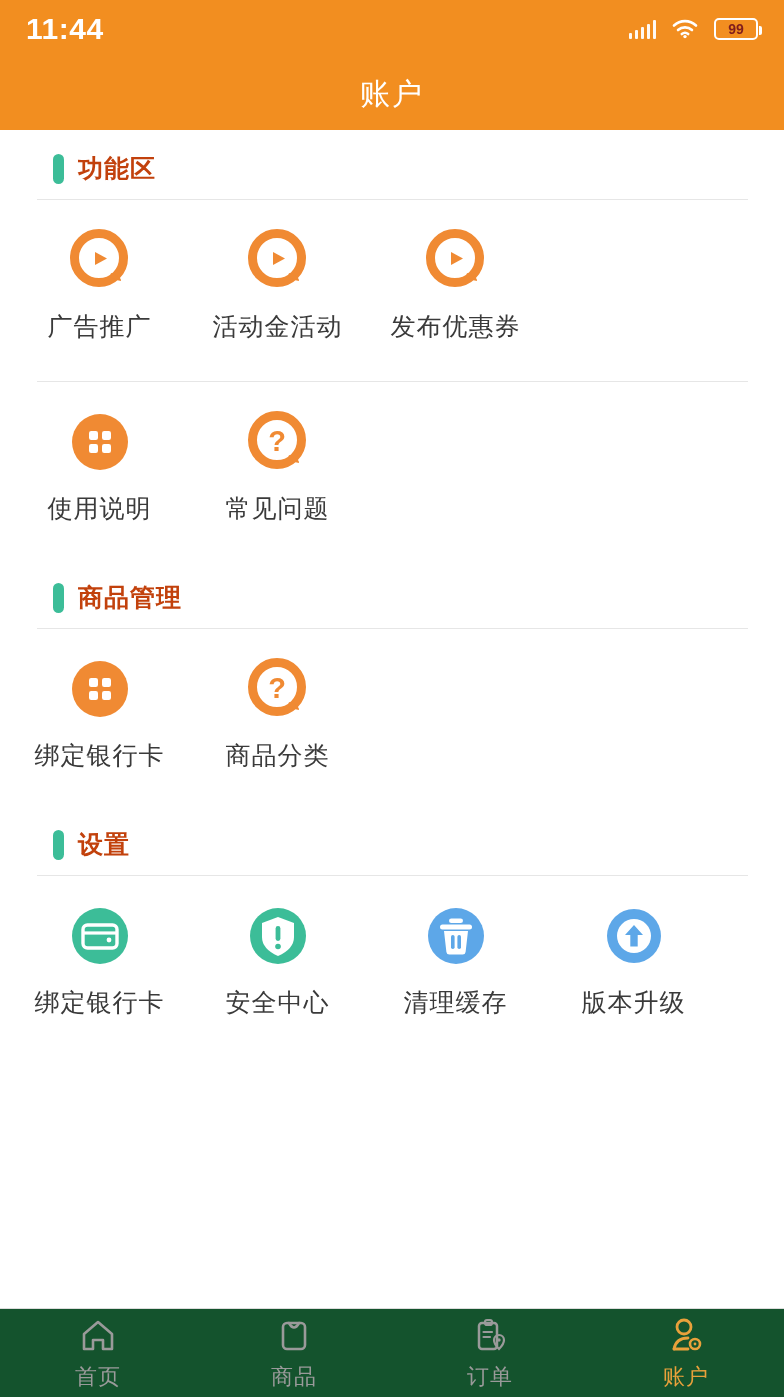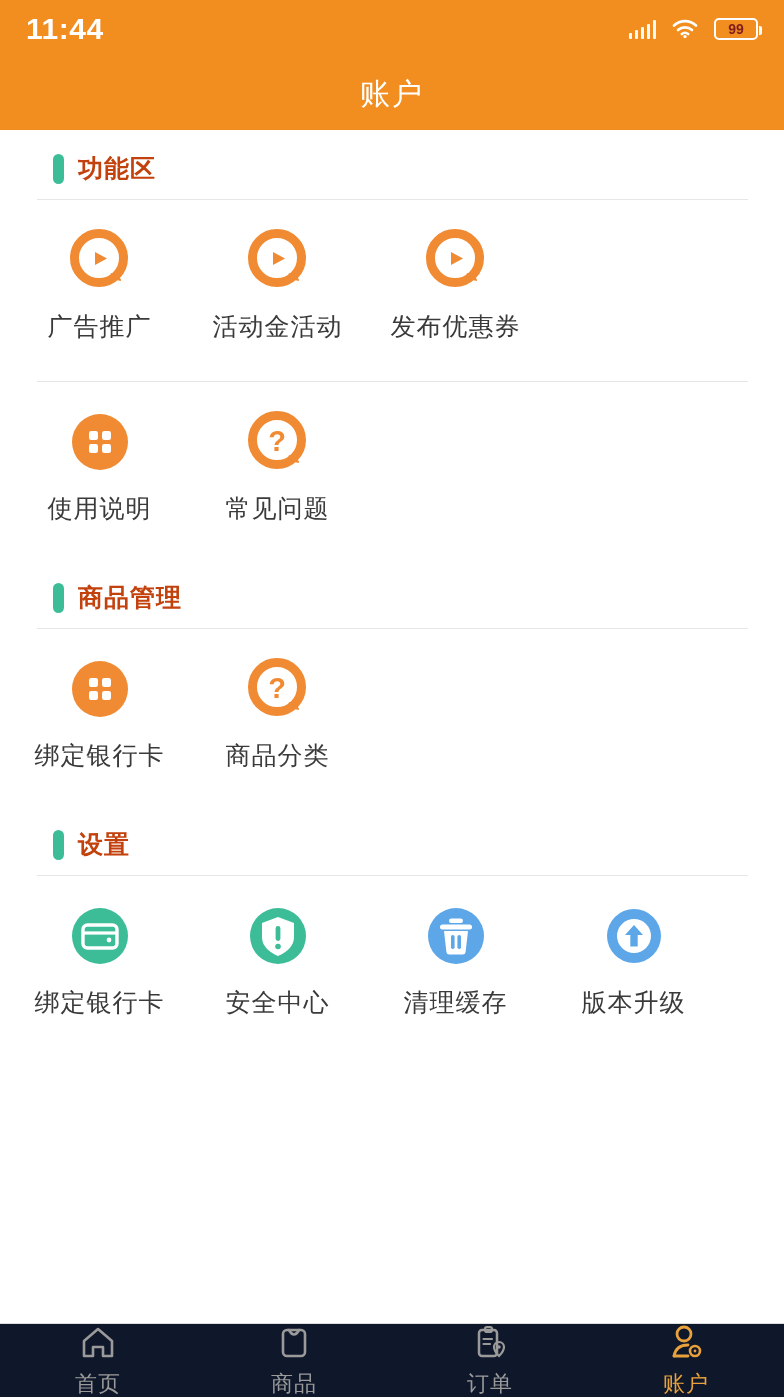--- a/index.html
+++ b/index.html
@@ -65,22 +65,22 @@
     width:178px; display:flex; flex-direction:column; align-items:center;
     margin-bottom:16px;
     padding-left:21px;
   }
   .cell-label { margin-top:16px; font-size:25px; color:#3a3a3a; letter-spacing:1px; white-space:nowrap; }
 
   .icon { width:68px; height:68px; display:block; }
 
   
   .tabbar {
-    flex:0 0 auto; height:74px; border-top:1px solid #dcdcdc;
-    display:flex; align-items:center; background:#0f172a;
+    flex:0 0 auto; height:89px; border-top:1px solid #dcdcdc;
+    display:flex; align-items:center; background:#14532d;
   }
   .tab { flex:1; display:flex; flex-direction:column; align-items:center; gap:7px; }
   .tab-label { font-size:22px; color:#9a9a9a; letter-spacing:1px; }
   .tab.active .tab-label { color:#E9A13B; }
   .tab-icon { width:40px; height:40px; display:block; }
 </style>
 </head>
 <body>
 
 <div class="phone">

